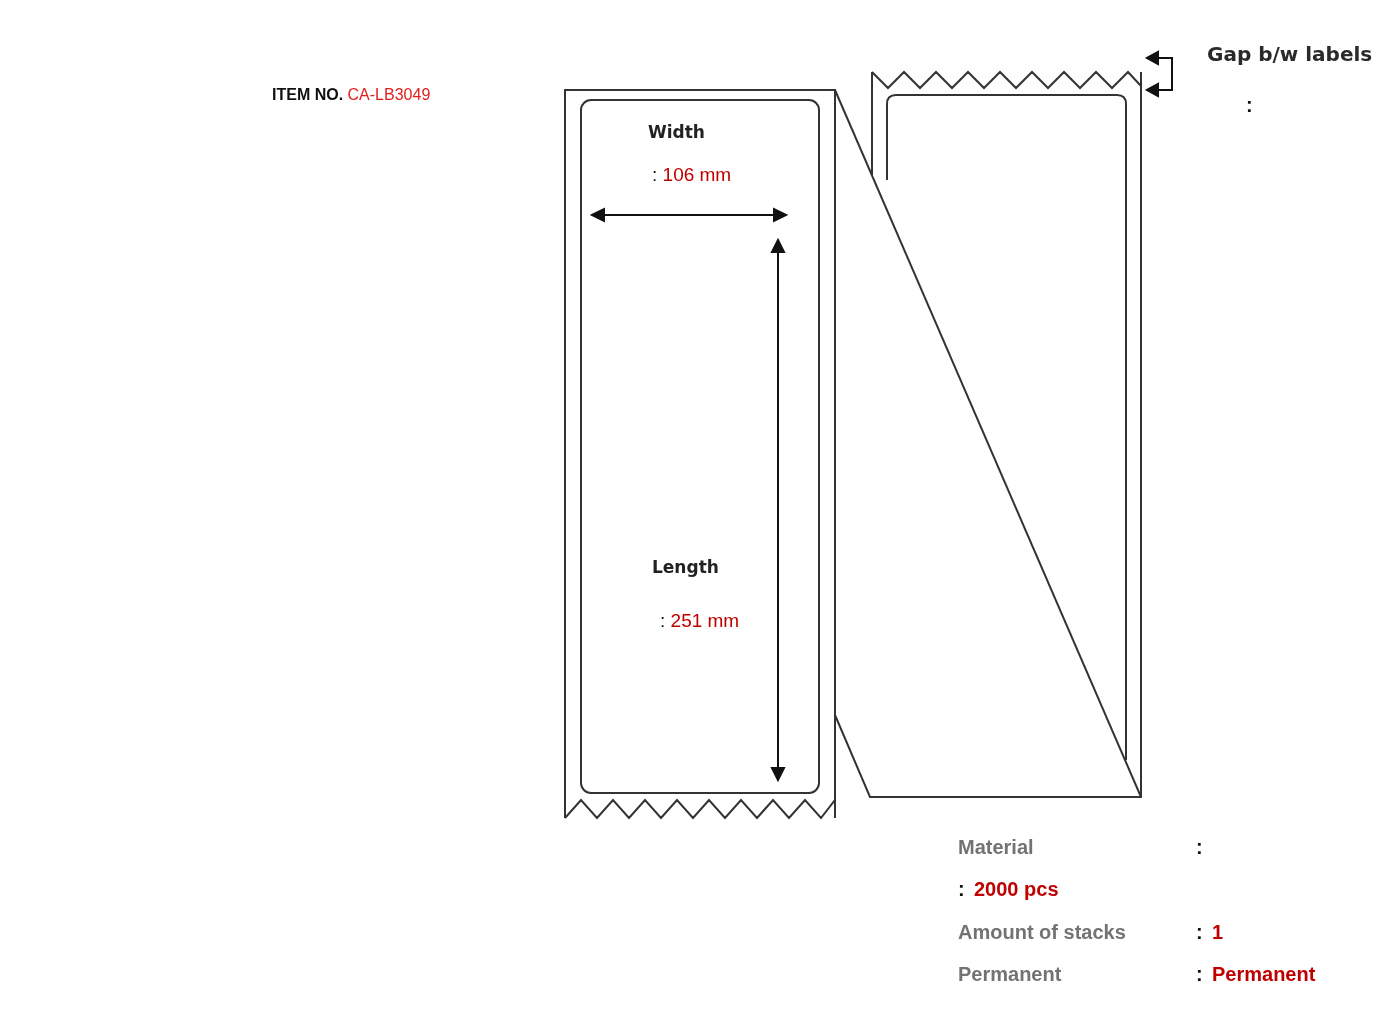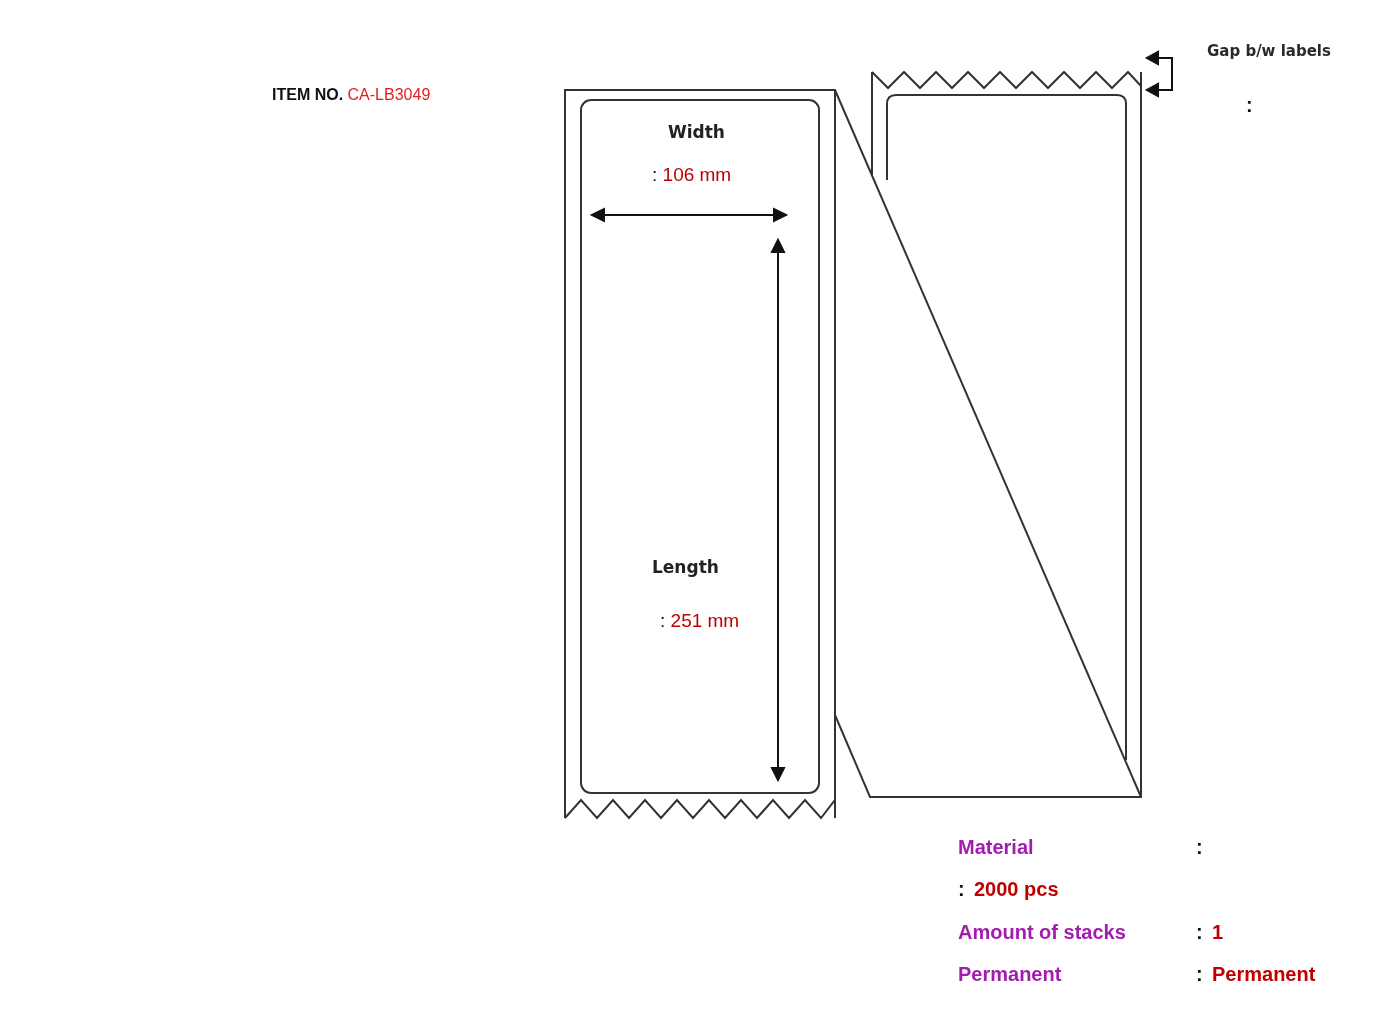--- a/index.html
+++ b/index.html
@@ -5,25 +5,25 @@
   html, body { margin:0; padding:0; background:#ffffff; }
   body { width:1399px; height:1034px; position:relative; overflow:hidden;
          font-family:"Liberation Sans", sans-serif; }
   .abs { position:absolute; }
   #diagram { position:absolute; left:0; top:0; }
   .item-no { left:272px; top:86px; font-size:16px; font-weight:bold; color:#111; white-space:nowrap; }
   .item-no .code { color:#e0201e; font-weight:normal; }
   .lbl { font-family:"DejaVu Sans", sans-serif; font-weight:bold; font-size:17px; color:#222; }
   .val { font-size:19px; font-weight:normal; color:#111; white-space:nowrap; }
   .val .r { color:#c00000; }
-  .gap-title { left:1207px; top:42px; font-family:"DejaVu Sans", sans-serif; font-weight:bold; font-size:15px; color:#2a2a2a; }
+  .gap-title { left:1207px; top:42px; font-family:"DejaVu Sans", sans-serif; font-weight:bold; font-size:20px; color:#2a2a2a; }
   .gap-colon { left:1246px; top:94px; font-size:20px; font-weight:bold; color:#111; }
   .spec { position:absolute; left:958px; top:836px; }
   .spec-row { height:42.3px; display:flex; font-size:20px; font-weight:bold; }
-  .spec-row .k { width:238px; color:#a21caf; }
+  .spec-row .k { width:238px; color:#737373; }
   .spec-row .c { width:16px; color:#111; }
   .spec-row .v { color:#c00000; }
 </style>
 </head>
 <body>
 
 <svg id="diagram" width="1399" height="1034" viewBox="0 0 1399 1034">
   <g fill="none" stroke="#333" stroke-width="2">
 
     <path d="M565 818 L565 90 L835 90 L835 818"></path>
@@ -53,21 +53,21 @@
     <polygon points="1147,58 1158,52 1158,64"></polygon>
     <polygon points="1147,90 1158,84 1158,96"></polygon>
   </g>
 </svg>
 
 <div class="abs item-no">
   <span>ITEM NO.</span>
   <span class="code">CA-LB3049</span>
 </div>
 
-<div class="abs lbl" style="left:668px;top:122px;">Width</div>
+<div class="abs lbl" style="left:648px;top:122px;">Width</div>
 <div class="abs val" style="left:652px;top:164px;">
   <span>:</span>
   <span class="r">106 mm</span>
 </div>
 
 <div class="abs lbl" style="left:652px;top:557px;">Length</div>
 <div class="abs val" style="left:652px;top:610px;margin-left:8px;">
   <span>:</span>
   <span class="r">251 mm</span>
 </div>

